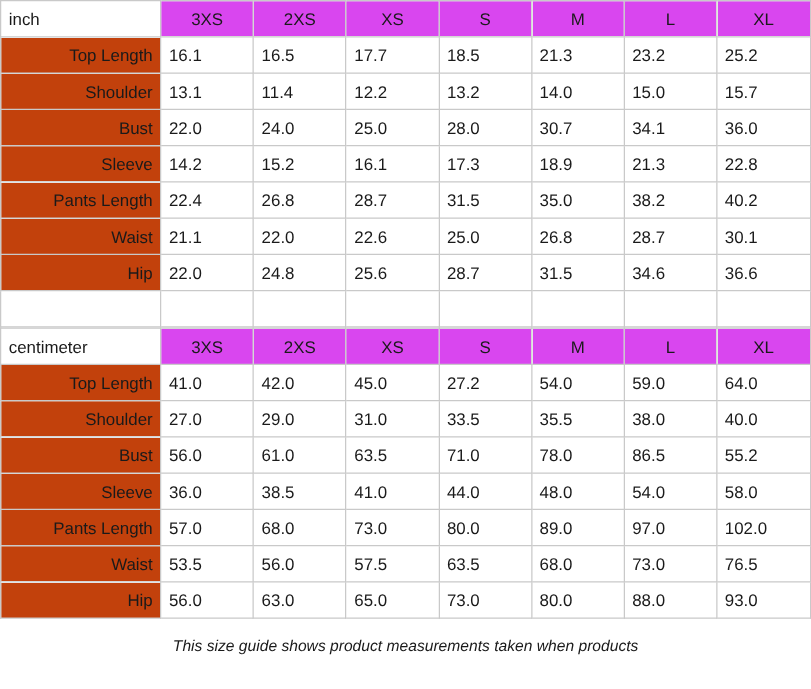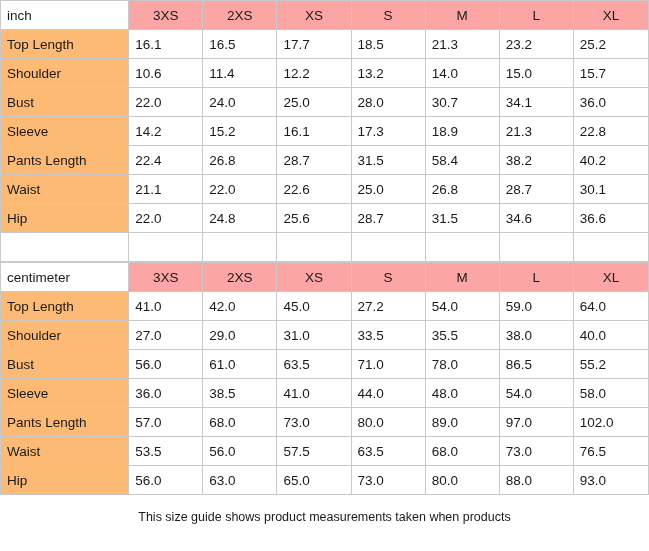--- a/index.html
+++ b/index.html
@@ -30,31 +30,31 @@
     height: 29px;
     font-size: 13.5px;
     color: #1a1a1a;
     padding: 0 6px;
     box-sizing: border-box;
     white-space: nowrap;
     overflow: hidden;
   }
   
   td.rowlabel {
-    text-align: left;
-    background: #fdba74;
+    text-align: right;
+    background: #c2410c;
   }
   td.unitcell {
     text-align: left;
     padding-left: 12px;
     background: #ffffff;
   }
   td.headcell {
     text-align: center;
-    background: #fca5a5;
+    background: #d946ef;
   }
   td.valuecell {
     text-align: left;
     padding-left: 12px;
     background: #ffffff;
   }
   .spacer-row td {
     border: 1px solid #c9c9c9;
     height: 26px;
     background: #ffffff;
@@ -62,20 +62,21 @@
   .footer {
     width: 649px;
     padding-top: 14px;
     text-align: center;
     font-size: 12.5px;
     line-height: 17px;
     color: #1a1a1a;
   }
   .footer div {
     display: block;
+    font-style: italic;
   }
 </style>
 </head>
 <body>
 
 <div class="page">
 
   <table class="size-table">
     <colgroup>
       <col style="width:128px">
@@ -103,21 +104,21 @@
         <td class="valuecell">16.1</td>
         <td class="valuecell">16.5</td>
         <td class="valuecell">17.7</td>
         <td class="valuecell">18.5</td>
         <td class="valuecell">21.3</td>
         <td class="valuecell">23.2</td>
         <td class="valuecell">25.2</td>
       </tr>
       <tr>
         <td class="rowlabel">Shoulder</td>
-        <td class="valuecell">10.6</td>
+        <td class="valuecell">13.1</td>
         <td class="valuecell">11.4</td>
         <td class="valuecell">12.2</td>
         <td class="valuecell">13.2</td>
         <td class="valuecell">14.0</td>
         <td class="valuecell">15.0</td>
         <td class="valuecell">15.7</td>
       </tr>
       <tr>
         <td class="rowlabel">Bust</td>
         <td class="valuecell">22.0</td>
@@ -137,21 +138,21 @@
         <td class="valuecell">18.9</td>
         <td class="valuecell">21.3</td>
         <td class="valuecell">22.8</td>
       </tr>
       <tr>
         <td class="rowlabel">Pants Length</td>
         <td class="valuecell">22.4</td>
         <td class="valuecell">26.8</td>
         <td class="valuecell">28.7</td>
         <td class="valuecell">31.5</td>
-        <td class="valuecell">58.4</td>
+        <td class="valuecell">35.0</td>
         <td class="valuecell">38.2</td>
         <td class="valuecell">40.2</td>
       </tr>
       <tr>
         <td class="rowlabel">Waist</td>
         <td class="valuecell">21.1</td>
         <td class="valuecell">22.0</td>
         <td class="valuecell">22.6</td>
         <td class="valuecell">25.0</td>
         <td class="valuecell">26.8</td>

